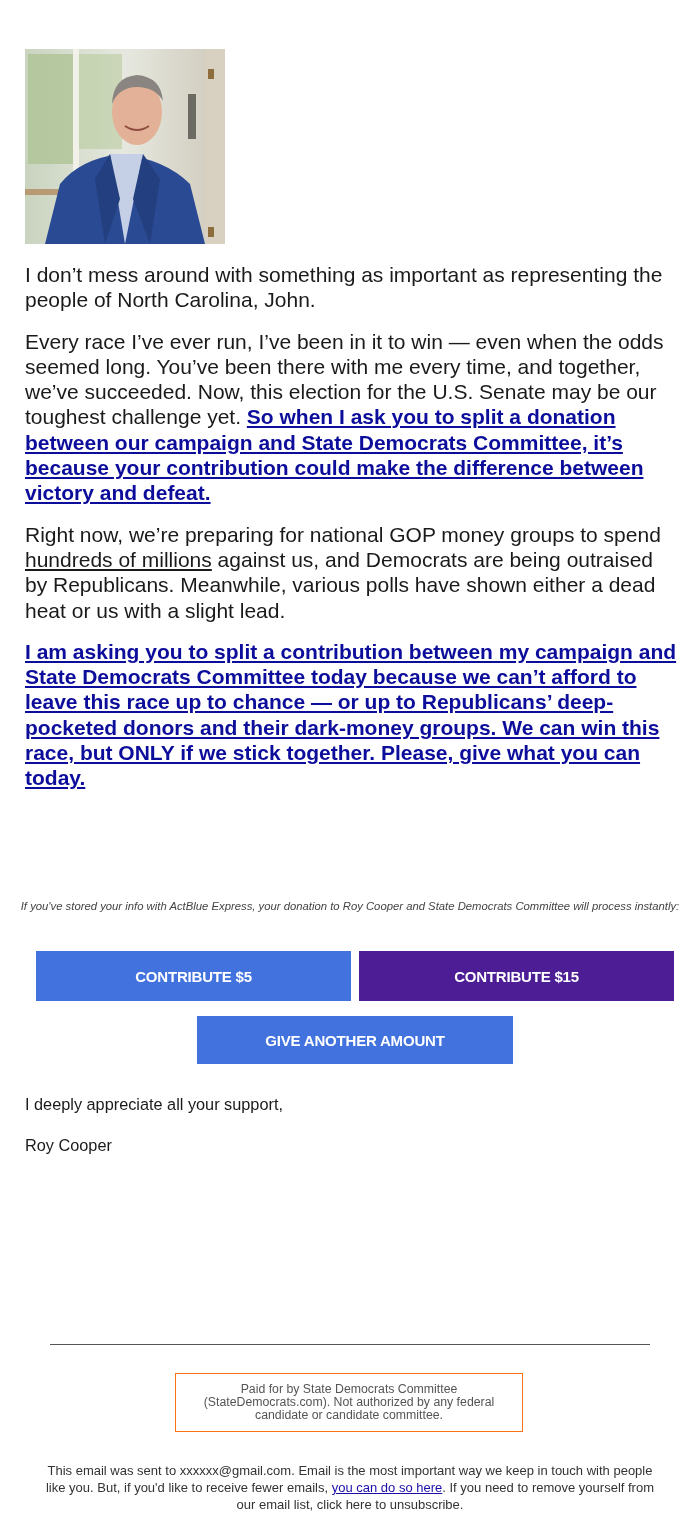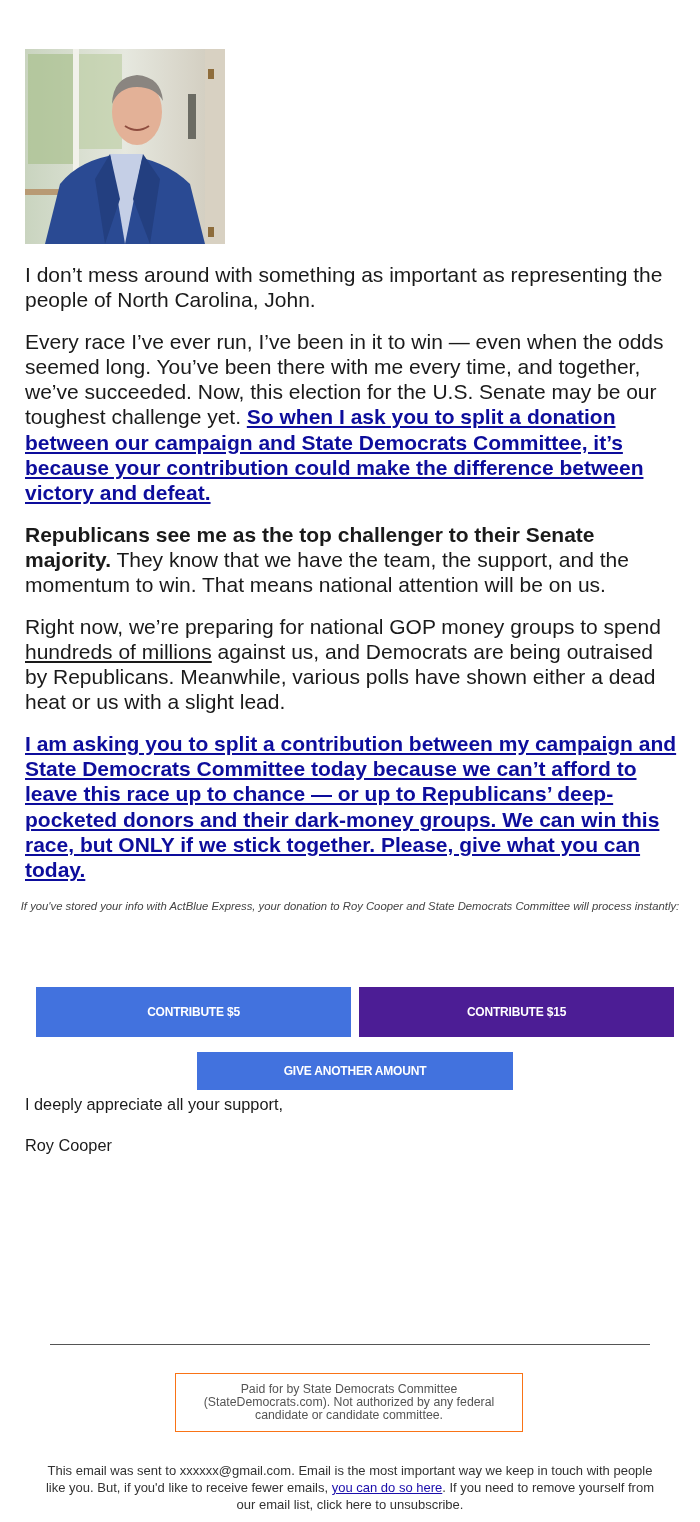--- a/index.html
+++ b/index.html
@@ -4,24 +4,24 @@
 <style>
   html, body { margin: 0; padding: 0; background: #ffffff; }
   body { width: 700px; height: 1522px; position: relative; font-family: "Liberation Sans", sans-serif; color: #1a1a1a; overflow: hidden; }
   .photo { position: absolute; left: 25px; top: 49px; width: 200px; height: 195px; overflow: hidden; background: #d9dfd6; }
   .photo svg { display: block; }
   .body-text { position: absolute; left: 25px; top: 262px; width: 652px; font-size: 21px; line-height: 25.3px; }
   .body-text p { margin: 0 0 16px 0; }
   a.strong-link { color: #0d0d9c; font-weight: bold; text-decoration: underline; }
   a.plain-link { color: #1a1a1a; text-decoration: underline; }
   .note { position: absolute; left: 20px; top: 899px; width: 660px; text-align: center; font-size: 11.3px; line-height: 15px; font-style: italic; color: #444; }
-  .btn { position: absolute; display: flex; align-items: center; justify-content: center; color: #fff; font-weight: bold; font-size: 12px; letter-spacing: -0.2px; text-decoration: none; cursor: pointer; margin-top: 36px; }
+  .btn { position: absolute; display: flex; align-items: center; justify-content: center; color: #fff; font-weight: bold; font-size: 15px; letter-spacing: -0.2px; text-decoration: none; cursor: pointer; }
   .btn-5 { left: 36px; top: 951px; width: 315px; height: 50px; background: #4272de; }
   .btn-15 { left: 359px; top: 951px; width: 315px; height: 50px; background: #4c1d95; }
-  .btn-other { left: 197px; top: 1016px; width: 316px; height: 38px; background: #4272de; }
+  .btn-other { left: 197px; top: 1016px; width: 316px; height: 48px; background: #4272de; }
   .closing { position: absolute; left: 25px; top: 1094px; font-size: 16.3px; line-height: 20px; }
   .signature { position: absolute; left: 25px; top: 1135px; font-size: 16.3px; line-height: 20px; text-align: right; }
   .divider { position: absolute; left: 50px; top: 1344px; width: 600px; height: 1px; background: #555; }
   .paid-box { position: absolute; left: 175px; top: 1373px; width: 348px; height: 59px; border: 1px solid #f97316; box-sizing: border-box; display: flex; align-items: center; justify-content: center; text-align: center; font-size: 12.3px; line-height: 13px; color: #555; padding: 0 18px; }
   .footer { position: absolute; left: 45px; top: 1448px; width: 610px; text-align: center; font-size: 13px; line-height: 17px; color: #333; margin-top: 14px; }
   .footer a { color: #1a0dab; text-decoration: underline; }
 </style>
 </head>
 <body>
 
@@ -49,21 +49,20 @@
     <path d="M118 105 L108 150 L125 195 L135 130 Z" fill="#233f80"></path>
     <ellipse cx="112" cy="63" rx="25" ry="33" fill="#e3b197"></ellipse>
     <path d="M87 55 Q88 28 112 26 Q136 28 138 52 Q130 38 112 38 Q94 38 87 55 Z" fill="#8a8580"></path>
     <path d="M100 77 Q112 85 124 77" stroke="#8e4d3f" stroke-width="2" fill="none"></path>
   </svg>
 </div>
 
 <div class="body-text">
   <p>I don’t mess around with something as important as representing the people of North Carolina, John.</p>
   <p><span>Every race I’ve ever run, I’ve been in it to win — even when the odds seemed long. You’ve been there with me every time, and together, we’ve succeeded. Now, this election for the U.S. Senate may be our toughest challenge yet. </span><a href="#" class="strong-link">So when I ask you to split a donation between our campaign and State Democrats Committee, it’s because your contribution could make the difference between victory and defeat.</a></p>
-  <p><strong>Republicans see me as the top challenger to their Senate majority.</strong><span> They know that we have the team, the support, and the momentum to win. That means national attention will be on us.</span></p>
   <p><span>Right now, we’re preparing for national GOP money groups to spend </span><a href="#" class="plain-link">hundreds of millions</a><span> against us, and Democrats are being outraised by Republicans. Meanwhile, various polls have shown either a dead heat or us with a slight lead.</span></p>
   <p><a href="#" class="strong-link">I am asking you to split a contribution between my campaign and State Democrats Committee today because we can’t afford to leave this race up to chance — or up to Republicans’ deep-pocketed donors and their dark-money groups. We can win this race, but ONLY if we stick together. Please, give what you can today.</a></p>
 </div>
 
 <div class="note">If you've stored your info with ActBlue Express, your donation to Roy Cooper and State Democrats Committee will process instantly:</div>
 
 <a href="#" class="btn btn-5">CONTRIBUTE $5</a>
 <a href="#" class="btn btn-15">CONTRIBUTE $15</a>
 <a href="#" class="btn btn-other">GIVE ANOTHER AMOUNT</a>
 

